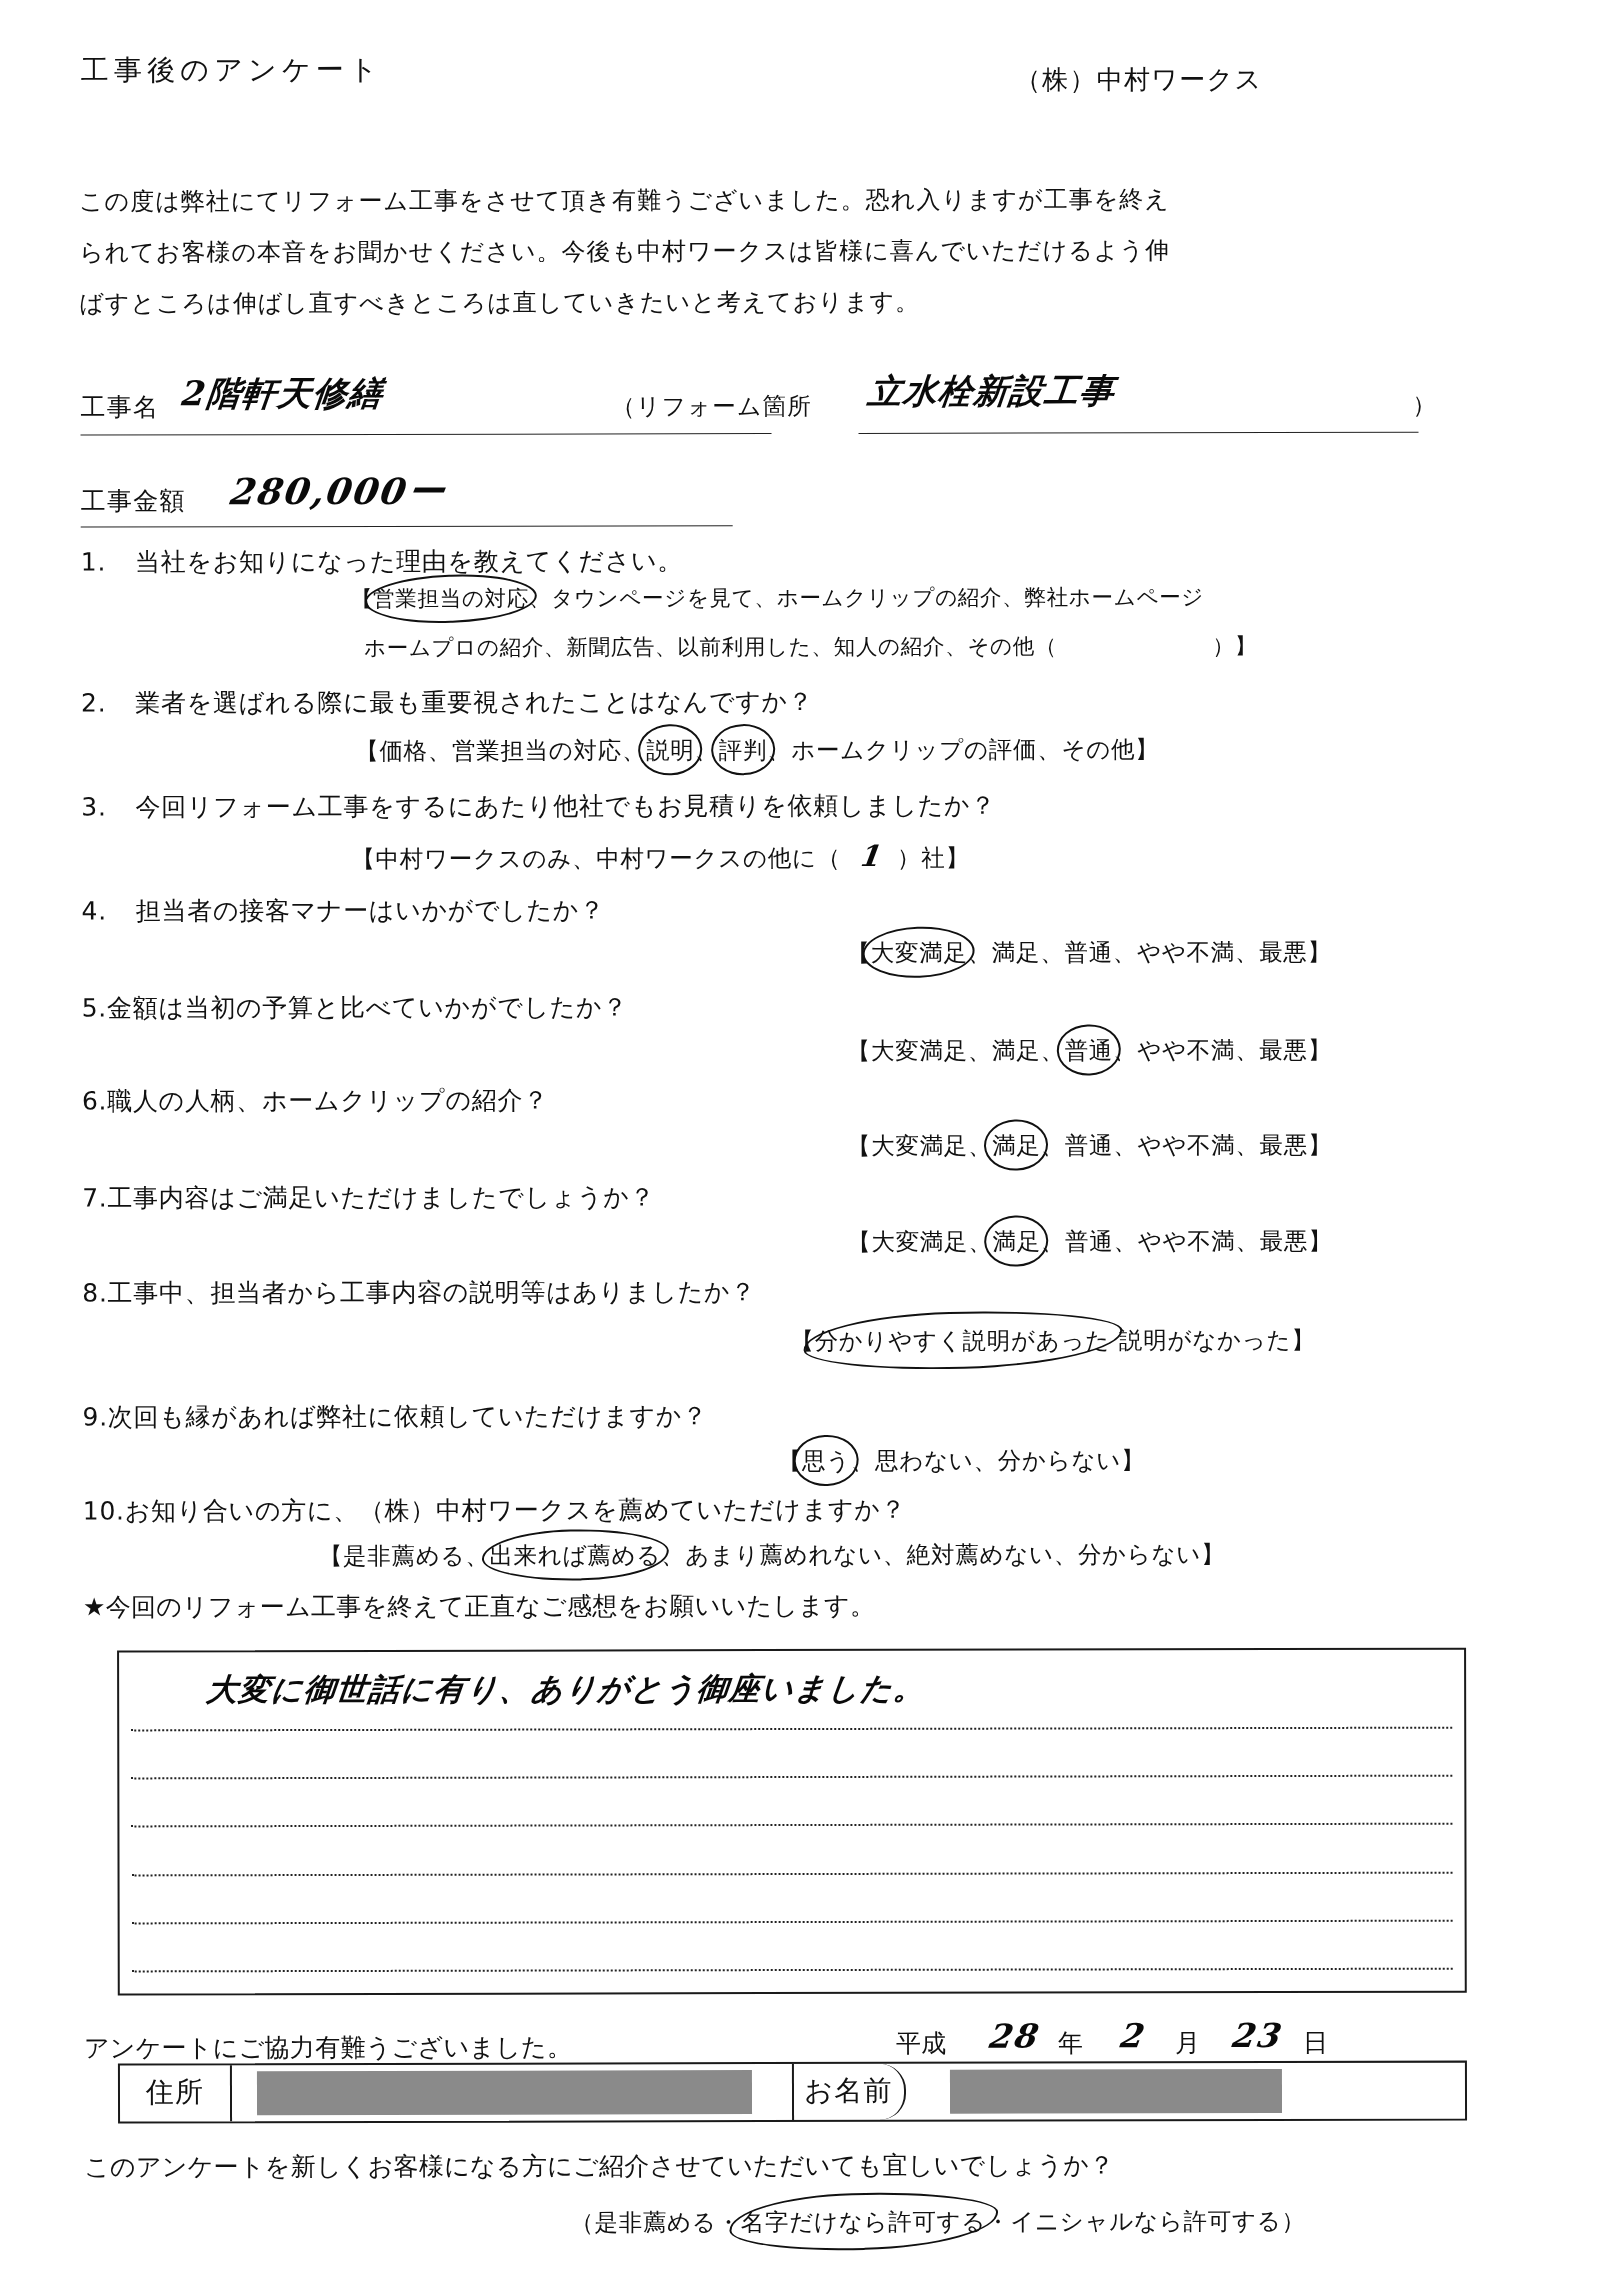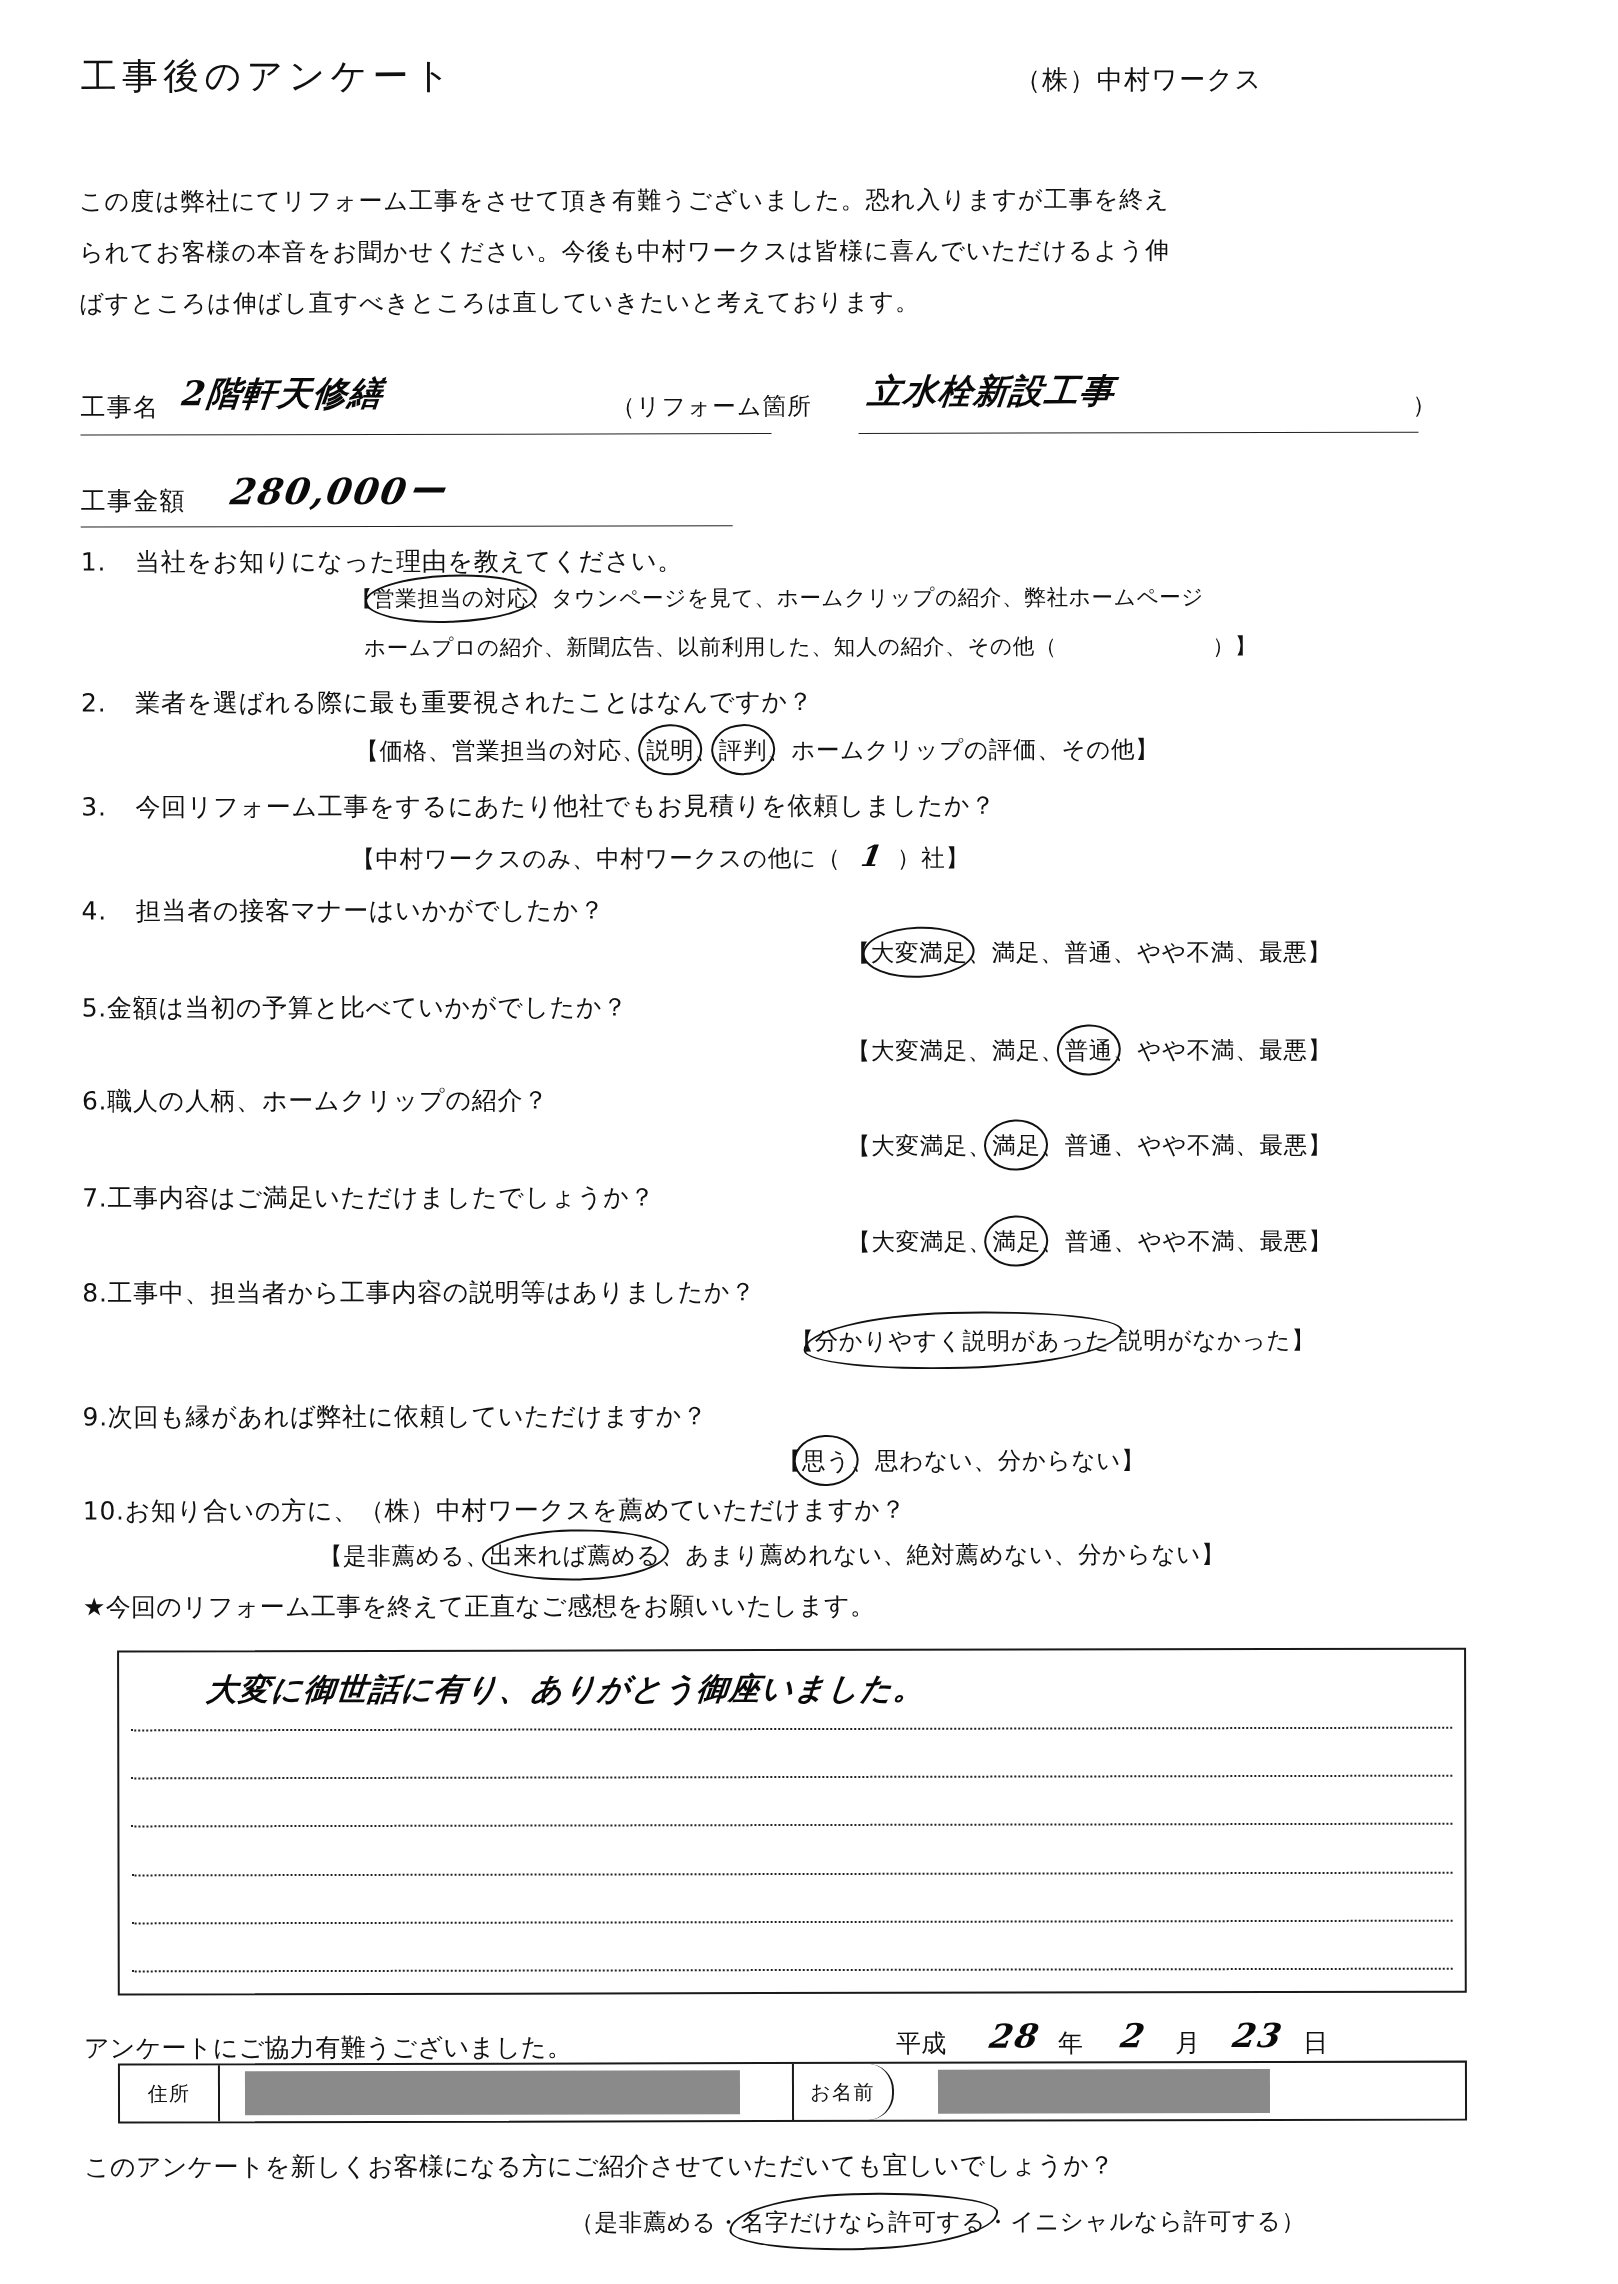--- a/index.html
+++ b/index.html
@@ -33,21 +33,21 @@
     letter-spacing:1.3px;
   }
   .hand-num{
     font-family:"DejaVu Serif","Liberation Serif",serif;
     font-style:italic;font-weight:600;color:#0a0a0a;
     transform:skewX(-10deg);transform-origin:left bottom;
     letter-spacing:2px;
   }
 
   
-  #title{left:83px;top:51px;font-size:36px;font-weight:400;letter-spacing:5.2px;}
+  #title{left:83px;top:51px;font-size:28px;font-weight:400;letter-spacing:5.2px;}
   #company{left:1017px;top:63px;font-size:26px;letter-spacing:1.3px;}
 
   
   #intro{
     position:absolute;left:81px;top:175px;width:1460px;
     font-size:24px;line-height:51px;letter-spacing:1px;color:#111;
   }
   #intro div{white-space:nowrap;}
   .label{font-size:25px;letter-spacing:1.3px;}
   .underline{
@@ -90,21 +90,21 @@
     position:absolute;left:85px;top:18px;font-size:31px;
   }
 
   
   #ftable{
     position:absolute;left:116px;top:2062px;width:1349px;height:60px;
     border:2px solid #1a1a1a;box-sizing:border-box;display:flex;
   }
   #ftable .cell{display:flex;align-items:center;box-sizing:border-box;}
   #ftable .hdr{
-    width:100px;justify-content:center;font-size:20px;letter-spacing:1.3px;
+    width:112px;justify-content:center;font-size:28px;letter-spacing:1.3px;
     border-right:2px solid #1a1a1a;
   }
   #ftable .val{flex:1;border-right:2px solid #1a1a1a;position:relative;}
   #ftable .val.last{border-right:none;}
   .redact{
     position:absolute;top:5.9px;bottom:5.9px;background:#8a8a8a;
   }
 
   
   .page{transform:rotate(-0.12deg);transform-origin:50% 50%;}

